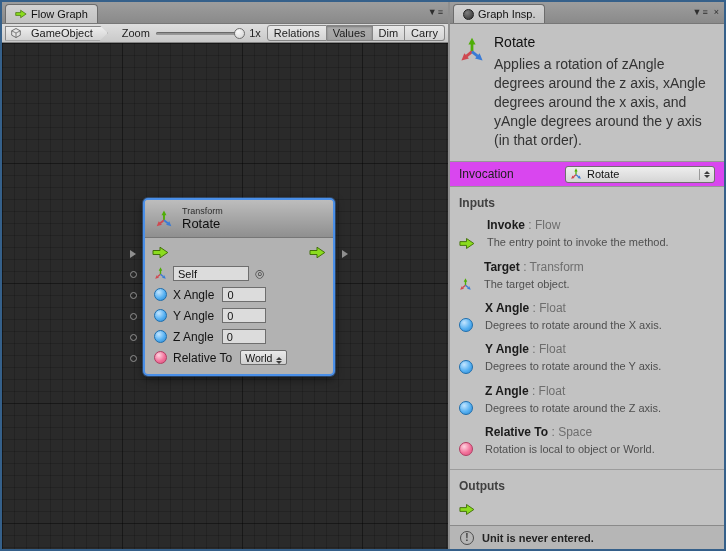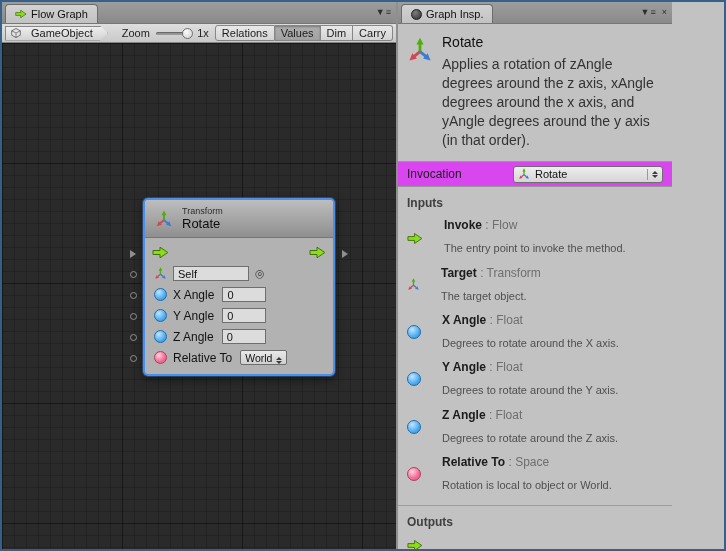--- a/index.html
+++ b/index.html
@@ -7,21 +7,21 @@
   body{font-family:"Liberation Sans","DejaVu Sans",sans-serif;font-size:11px;color:#1a1a1a;background:#fff}
   .window{width:726px;height:551px;border:2px solid #35608a;background:#c2c2c2;display:flex;overflow:hidden}
 
   
   .tabstrip{height:22px;background:linear-gradient(#9d9d9d,#8a8a8a);display:flex;align-items:flex-end;position:relative;flex:none;border-bottom:1px solid #777}
   .tab{height:19px;padding:0 9px;background:linear-gradient(#d2d2d2,#c2c2c2);border:1px solid #6c6c6c;border-bottom:none;border-radius:4px 4px 0 0;display:flex;align-items:center;gap:4px;margin-left:3px;font-size:11px;color:#111;white-space:nowrap}
   .strip-icons{position:absolute;right:4px;top:3px;display:flex;gap:5px;color:#2e2e2e;font-size:9px;letter-spacing:1px}
   .strip-icons span{cursor:default;line-height:14px}
 
   
-  .left-pane{width:396px;flex:none;display:flex;flex-direction:column;border-right:2px solid #8f8f8f}
+  .left-pane{width:448px;flex:none;display:flex;flex-direction:column;border-right:2px solid #8f8f8f}
   .toolbar{height:19px;background:linear-gradient(#dedede,#c9c9c9);border-bottom:1px solid #848484;display:flex;align-items:center;padding:0 3px;gap:6px;flex:none}
   .breadcrumb{height:15px;display:flex;align-items:center;gap:10px;padding:0 14px 0 5px;background:linear-gradient(#eee,#d2d2d2);border:1px solid #878787;clip-path:polygon(0 0,calc(100% - 8px) 0,100% 50%,calc(100% - 8px) 100%,0 100%);font-size:11px}
   .zoom-label{color:#222;margin-left:8px}
   .zoom-track{width:92px;height:3px;background:#999;border-radius:2px;position:relative;box-shadow:inset 0 1px 1px rgba(0,0,0,.35)}
   .zoom-thumb{position:absolute;right:-2px;top:-4px;width:11px;height:11px;border-radius:50%;background:radial-gradient(circle at 35% 30%,#fafafa,#cfcfcf);border:1px solid #6f6f6f}
   .zoom-value{color:#222}
   .tb-btns{margin-left:auto;display:flex;height:16px}
   .tb-btn{padding:0 6px;border:1px solid #868686;border-left:none;background:linear-gradient(#e8e8e8,#d3d3d3);display:flex;align-items:center;font-size:11px;color:#1c1c1c}
   .tb-btn:first-child{border-left:1px solid #868686;border-radius:3px 0 0 3px}
   .tb-btn:last-child{border-radius:0 3px 3px 0}
@@ -82,25 +82,25 @@
   .insp-header{display:flex;gap:9px;padding:10px 9px 12px;align-items:flex-start}
   .insp-title{font-size:14px;color:#101010;margin-bottom:5px}
   .insp-desc{font-size:14px;color:#333;line-height:1.35;max-width:212px}
   .invocation-row{height:26px;background:#d946ef;border-top:1px solid #979797;border-bottom:1px solid #979797;display:flex;align-items:center;padding:0 9px;flex:none}
   .invocation-label{font-size:12px;color:#1d1d1d;flex:1}
   .dropdown{width:150px;height:17px;border:1px solid #6f6f6f;border-radius:3px;background:linear-gradient(#eee,#d5d5d5);display:flex;align-items:center;gap:5px;padding:0 4px;font-size:11px;color:#111}
   .dropdown .dd-text{flex:1}
   .dropdown .dd-arrows{border-left:1px solid #9a9a9a;padding-left:4px;height:11px;justify-content:center}
   .section-header{font-size:12px;font-weight:bold;color:#404040;padding:9px 9px 7px}
   .outputs-section{border-top:1px solid #9c9c9c;margin-top:4px}
-  .port-item{display:flex;gap:21px;padding:1px 9px 9px;align-items:center}
+  .port-item{display:flex;gap:12px;padding:1px 9px 9px;align-items:flex-end}
   .pi-name{font-size:12px;color:#1b1b1b;font-weight:bold;line-height:15px}
   .pi-type{font-weight:normal;color:#6e6e6e}
   .pi-type::before{content:" : "}
-  .pi-desc{font-size:11px;color:#4f4f4f;line-height:1.3;margin-top:8px}
+  .pi-desc{font-size:11px;color:#4f4f4f;line-height:1.3;margin-top:2px}
   .warning-bar{margin-top:auto;height:25px;background:#b6b6b6;border-top:1px solid #8a8a8a;border-bottom:1px solid #8a8a8a;display:flex;align-items:center;gap:8px;padding:0 10px;flex:none}
   .warn-icon{width:14px;height:14px;border-radius:50%;border:1px solid #4c4c4c;color:#3d3d3d;font-size:10px;font-weight:bold;display:flex;align-items:center;justify-content:center;flex:none}
   .warn-text{font-size:11px;font-weight:bold;color:#222}
   .bottom-strip{height:18px;flex:none}
 </style>
 </head>
 <body>
 
 <svg width="0" height="0" style="position:absolute" aria-hidden="true">
   <defs>

